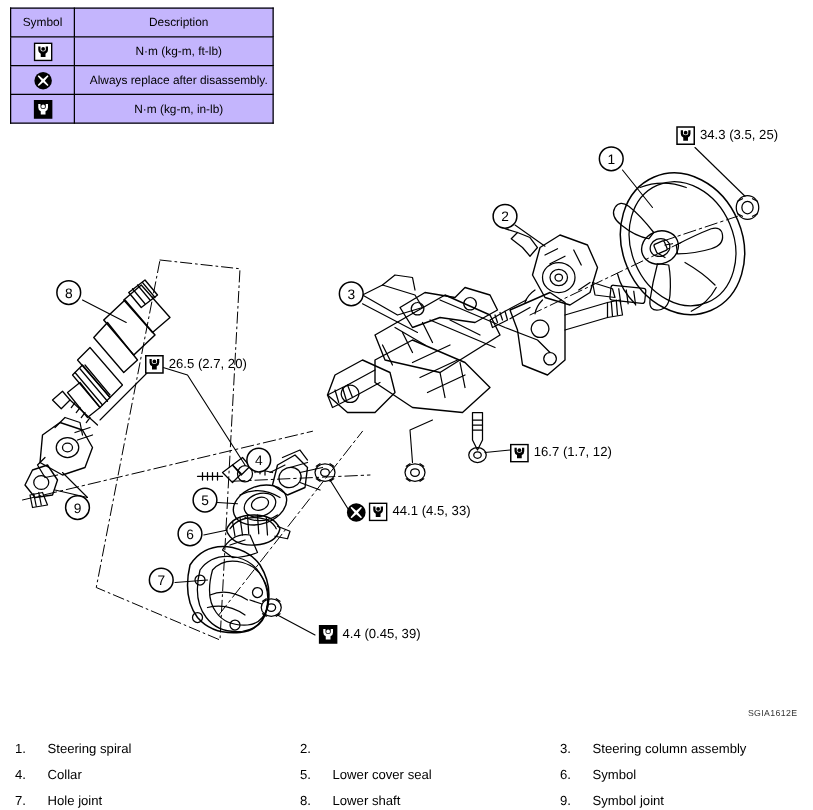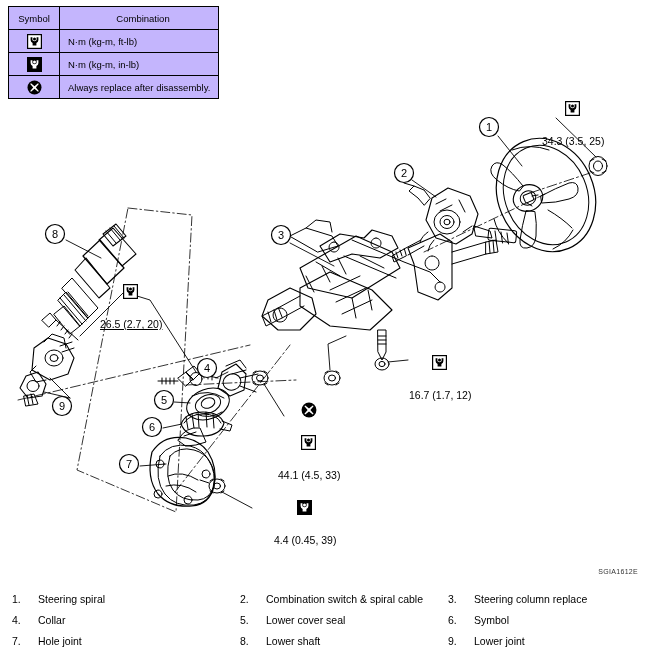--- a/index.html
+++ b/index.html
@@ -30,21 +30,21 @@
     font-weight: normal;
     padding: 0;
     height: 22px;
     vertical-align: middle;
   }
   .symbol-table th {
     text-align: center;
     font-weight: normal;
   }
   .col-symbol { width: 50px; text-align: center; }
-  .col-desc   { width: 150px; text-align: left; padding-left: 8px !important; }
+  .col-desc   { width: 150px; text-align: center; padding-left: 8px !important; }
 
   
   .sym {
     display: inline-block;
     width: 15px;
     height: 15px;
     position: relative;
     vertical-align: -3px;
   }
   .sym svg { display: block; }
@@ -59,22 +59,21 @@
   }
 
   
   .callout {
     position: absolute;
     white-space: nowrap;
     font-size: 10.5px;
     line-height: 15px;
     display: flex;
     align-items: center;
-    gap: 18px;
-    flex-direction: column;
+    gap: 3px;
   }
   .callout .txt { padding-left: 1px; }
 
   
   .drawing-no {
     position: absolute;
     right: 12px;
     top: 568px;
     font-size: 7px;
     letter-spacing: 0.3px;
@@ -109,58 +108,58 @@
   .pc-2 { width: 208px; }
   .pc-3 { width: 214px; }
 </style>
 </head>
 <body>
 
 <table class="symbol-table">
   <thead>
     <tr>
       <th class="col-symbol">Symbol</th>
-      <th class="col-desc">Combination</th>
+      <th class="col-desc">Description</th>
     </tr>
   </thead>
   <tbody>
     <tr>
       <td class="col-symbol">
         <span class="sym">
           <svg width="15" height="15" viewBox="0 0 15 15">
             <rect x="0.5" y="0.5" width="14" height="14" fill="#fff" stroke="#000" stroke-width="1.4"></rect>
             <path d="M3.6 3.2 L3.6 6.0 Q3.6 8.2 5.6 8.9 L5.6 11.6 L9.4 11.6 L9.4 8.9 Q11.4 8.2 11.4 6.0 L11.4 3.2 L9.6 3.2 L9.6 5.8 Q9.6 7.2 7.5 7.2 Q5.4 7.2 5.4 5.8 L5.4 3.2 Z" fill="#000"></path>
             <circle cx="7.5" cy="5.1" r="1.5" fill="#000"></circle>
           </svg>
         </span>
       </td>
       <td class="col-desc">N·m (kg-m, ft-lb)</td>
     </tr>
     <tr>
       <td class="col-symbol">
         <span class="sym">
           <svg width="15" height="15" viewBox="0 0 15 15">
+            <circle cx="7.5" cy="7.5" r="7" fill="#000"></circle>
+            <path d="M4.0 3.2 L7.5 6.2 L11.0 3.2 L11.8 4.0 L8.8 7.5 L11.8 11.0 L11.0 11.8 L7.5 8.8 L4.0 11.8 L3.2 11.0 L6.2 7.5 L3.2 4.0 Z" fill="#fff"></path>
+          </svg>
+        </span>
+      </td>
+      <td class="col-desc">Always replace after disassembly.</td>
+    </tr>
+    <tr>
+      <td class="col-symbol">
+        <span class="sym">
+          <svg width="15" height="15" viewBox="0 0 15 15">
             <rect x="0.5" y="0.5" width="14" height="14" fill="#000" stroke="#000" stroke-width="1.4"></rect>
             <path d="M3.6 3.2 L3.6 6.0 Q3.6 8.2 5.6 8.9 L5.6 11.6 L9.4 11.6 L9.4 8.9 Q11.4 8.2 11.4 6.0 L11.4 3.2 L9.6 3.2 L9.6 5.8 Q9.6 7.2 7.5 7.2 Q5.4 7.2 5.4 5.8 L5.4 3.2 Z" fill="#fff"></path>
             <circle cx="7.5" cy="5.1" r="1.5" fill="#fff"></circle>
           </svg>
         </span>
       </td>
       <td class="col-desc">N·m (kg-m, in-lb)</td>
-    </tr>
-    <tr>
-      <td class="col-symbol">
-        <span class="sym">
-          <svg width="15" height="15" viewBox="0 0 15 15">
-            <circle cx="7.5" cy="7.5" r="7" fill="#000"></circle>
-            <path d="M4.0 3.2 L7.5 6.2 L11.0 3.2 L11.8 4.0 L8.8 7.5 L11.8 11.0 L11.0 11.8 L7.5 8.8 L4.0 11.8 L3.2 11.0 L6.2 7.5 L3.2 4.0 Z" fill="#fff"></path>
-          </svg>
-        </span>
-      </td>
-      <td class="col-desc">Always replace after disassembly.</td>
     </tr>
   </tbody>
 </table>
 
 <svg id="diagram" viewBox="0 0 650 580">
   <g fill="none" stroke="#000" stroke-width="1" stroke-linejoin="round" stroke-linecap="round">
 
     <g stroke-width="0.8" stroke-dasharray="9 3 1.5 3">
       <path d="M128 208 L192 215 L176 512 L77 470 Z"></path>
     </g>
@@ -468,21 +467,21 @@
   <span class="sym">
     <svg width="15" height="15" viewBox="0 0 15 15">
       <rect x="0.5" y="0.5" width="14" height="14" fill="#fff" stroke="#000" stroke-width="1.4"></rect>
       <path d="M3.6 3.2 L3.6 6.0 Q3.6 8.2 5.6 8.9 L5.6 11.6 L9.4 11.6 L9.4 8.9 Q11.4 8.2 11.4 6.0 L11.4 3.2 L9.6 3.2 L9.6 5.8 Q9.6 7.2 7.5 7.2 Q5.4 7.2 5.4 5.8 L5.4 3.2 Z" fill="#000"></path>
       <circle cx="7.5" cy="5.1" r="1.5" fill="#000"></circle>
     </svg>
   </span>
   <span class="txt">34.3 (3.5, 25)</span>
 </div>
 
-<div class="callout" style="left:99px; top:284px;text-decoration:underline;">
+<div class="callout" style="left:116px; top:284px;">
   <span class="sym">
     <svg width="15" height="15" viewBox="0 0 15 15">
       <rect x="0.5" y="0.5" width="14" height="14" fill="#fff" stroke="#000" stroke-width="1.4"></rect>
       <path d="M3.6 3.2 L3.6 6.0 Q3.6 8.2 5.6 8.9 L5.6 11.6 L9.4 11.6 L9.4 8.9 Q11.4 8.2 11.4 6.0 L11.4 3.2 L9.6 3.2 L9.6 5.8 Q9.6 7.2 7.5 7.2 Q5.4 7.2 5.4 5.8 L5.4 3.2 Z" fill="#000"></path>
       <circle cx="7.5" cy="5.1" r="1.5" fill="#000"></circle>
     </svg>
   </span>
   <span class="txt">26.5 (2.7, 20)</span>
 </div>
 
@@ -507,46 +506,45 @@
   <span class="sym">
     <svg width="15" height="15" viewBox="0 0 15 15">
       <rect x="0.5" y="0.5" width="14" height="14" fill="#fff" stroke="#000" stroke-width="1.4"></rect>
       <path d="M3.6 3.2 L3.6 6.0 Q3.6 8.2 5.6 8.9 L5.6 11.6 L9.4 11.6 L9.4 8.9 Q11.4 8.2 11.4 6.0 L11.4 3.2 L9.6 3.2 L9.6 5.8 Q9.6 7.2 7.5 7.2 Q5.4 7.2 5.4 5.8 L5.4 3.2 Z" fill="#000"></path>
       <circle cx="7.5" cy="5.1" r="1.5" fill="#000"></circle>
     </svg>
   </span>
   <span class="txt">44.1 (4.5, 33)</span>
 </div>
 
-<div class="callout" style="left:273px; top:500px;">
+<div class="callout" style="left:255px; top:500px;">
   <span class="sym">
     <svg width="15" height="15" viewBox="0 0 15 15">
       <rect x="0.5" y="0.5" width="14" height="14" fill="#000" stroke="#000" stroke-width="1.4"></rect>
       <path d="M3.6 3.2 L3.6 6.0 Q3.6 8.2 5.6 8.9 L5.6 11.6 L9.4 11.6 L9.4 8.9 Q11.4 8.2 11.4 6.0 L11.4 3.2 L9.6 3.2 L9.6 5.8 Q9.6 7.2 7.5 7.2 Q5.4 7.2 5.4 5.8 L5.4 3.2 Z" fill="#fff"></path>
       <circle cx="7.5" cy="5.1" r="1.5" fill="#fff"></circle>
     </svg>
   </span>
   <span class="txt">4.4 (0.45, 39)</span>
 </div>
 
 <div class="drawing-no">SGIA1612E</div>
 
 <div class="parts-legend">
   <div class="parts-row">
     <div class="part-cell pc-1">
       <span class="num">1.</span>
       <span class="lbl">Steering spiral</span>
     </div>
     <div class="part-cell pc-2">
       <span class="num">2.</span>
-      <span class="lbl">Combination switch &amp; spiral cable</span>
     </div>
     <div class="part-cell pc-3">
       <span class="num">3.</span>
-      <span class="lbl">Steering column replace</span>
+      <span class="lbl">Steering column assembly</span>
     </div>
   </div>
   <div class="parts-row">
     <div class="part-cell pc-1">
       <span class="num">4.</span>
       <span class="lbl">Collar</span>
     </div>
     <div class="part-cell pc-2">
       <span class="num">5.</span>
       <span class="lbl">Lower cover seal</span>
@@ -560,16 +558,16 @@
     <div class="part-cell pc-1">
       <span class="num">7.</span>
       <span class="lbl">Hole joint</span>
     </div>
     <div class="part-cell pc-2">
       <span class="num">8.</span>
       <span class="lbl">Lower shaft</span>
     </div>
     <div class="part-cell pc-3">
       <span class="num">9.</span>
-      <span class="lbl">Lower joint</span>
+      <span class="lbl">Symbol joint</span>
     </div>
   </div>
 </div>
 
 </body></html>

